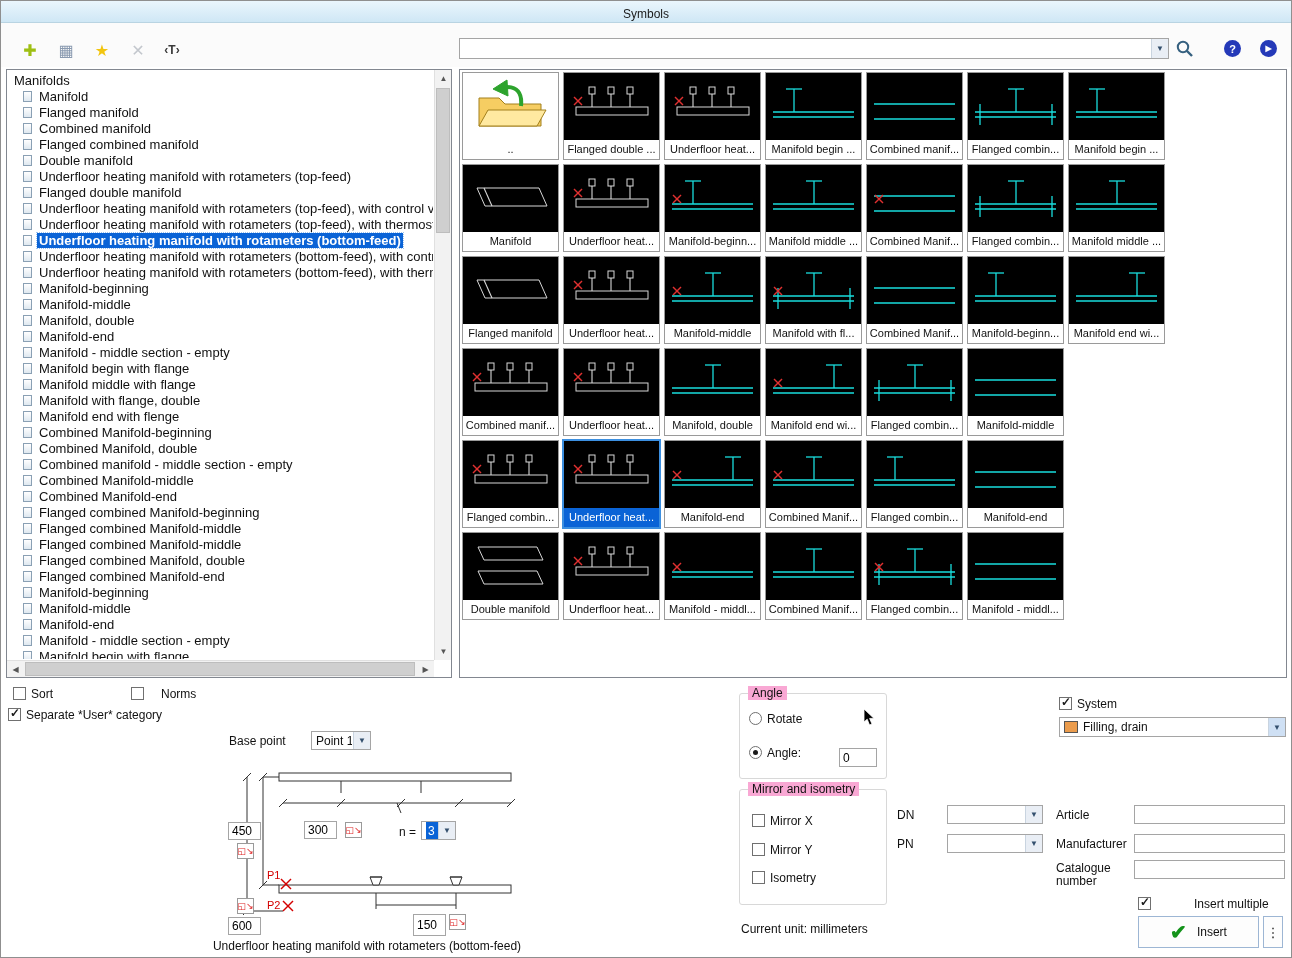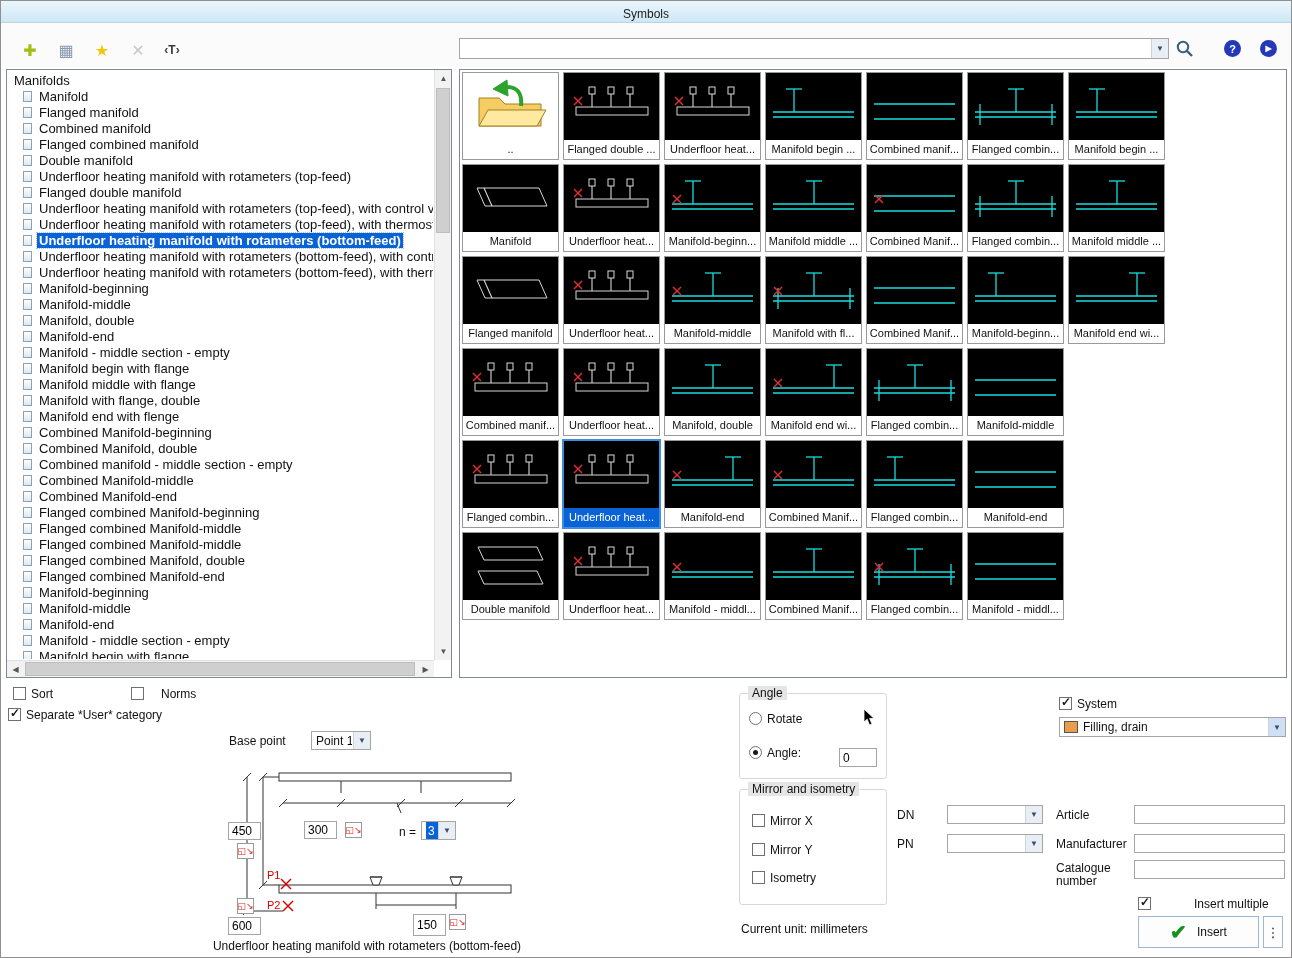--- a/index.html
+++ b/index.html
@@ -54,21 +54,21 @@
   
   .cb{position:absolute;width:13px;height:13px;border:1px solid #707070;background:#fff;}
   .cb.checked::after{content:"✓";position:absolute;left:1px;top:-3px;font-size:12px;font-weight:bold;color:#1a1a1a;}
   .rad{position:absolute;width:13px;height:13px;border:1px solid #707070;border-radius:50%;background:#fff;}
   .rad.checked::after{content:"";position:absolute;left:3px;top:3px;width:5px;height:5px;border-radius:50%;background:#1a1a1a;}
   .lab{position:absolute;font-size:12px;white-space:nowrap;color:#111;}
   .tbox{position:absolute;border:1px solid #a5a5a5;background:#fff;font-size:12px;padding:0 3px;
     display:flex;align-items:center;font-family:"Liberation Sans",sans-serif;}
   input.tbox{outline:none;}
   .group{position:absolute;border:1px solid #d8d8d8;border-radius:3px;}
-  .group .gl{position:absolute;top:-8px;left:8px;background:#e5e5e5;padding:0 4px;font-size:12px;}
+  .group .gl{position:absolute;top:-8px;left:8px;background:#f9a8d4;padding:0 4px;font-size:12px;}
   .pickbtn{position:absolute;width:17px;height:16px;border:1px solid #9a9a9a;background:#fff;
     display:flex;align-items:center;justify-content:center;font-size:9px;color:#d22;}
   .insert-btn{position:absolute;border:1px solid #9db6d4;background:#fdfdfd;display:flex;align-items:center;
     justify-content:center;gap:10px;font-size:12px;}
   .insert-btn .chk{color:#14931b;font-size:20px;font-weight:bold;line-height:1;}
   .dots-btn{position:absolute;border:1px solid #9db6d4;background:#fdfdfd;display:flex;align-items:center;
     justify-content:center;font-size:13px;letter-spacing:0;}
   .swatch{width:14px;height:12px;border:1px solid #555;background:#eb9c4d;flex:none;}
 </style>
 </head>

